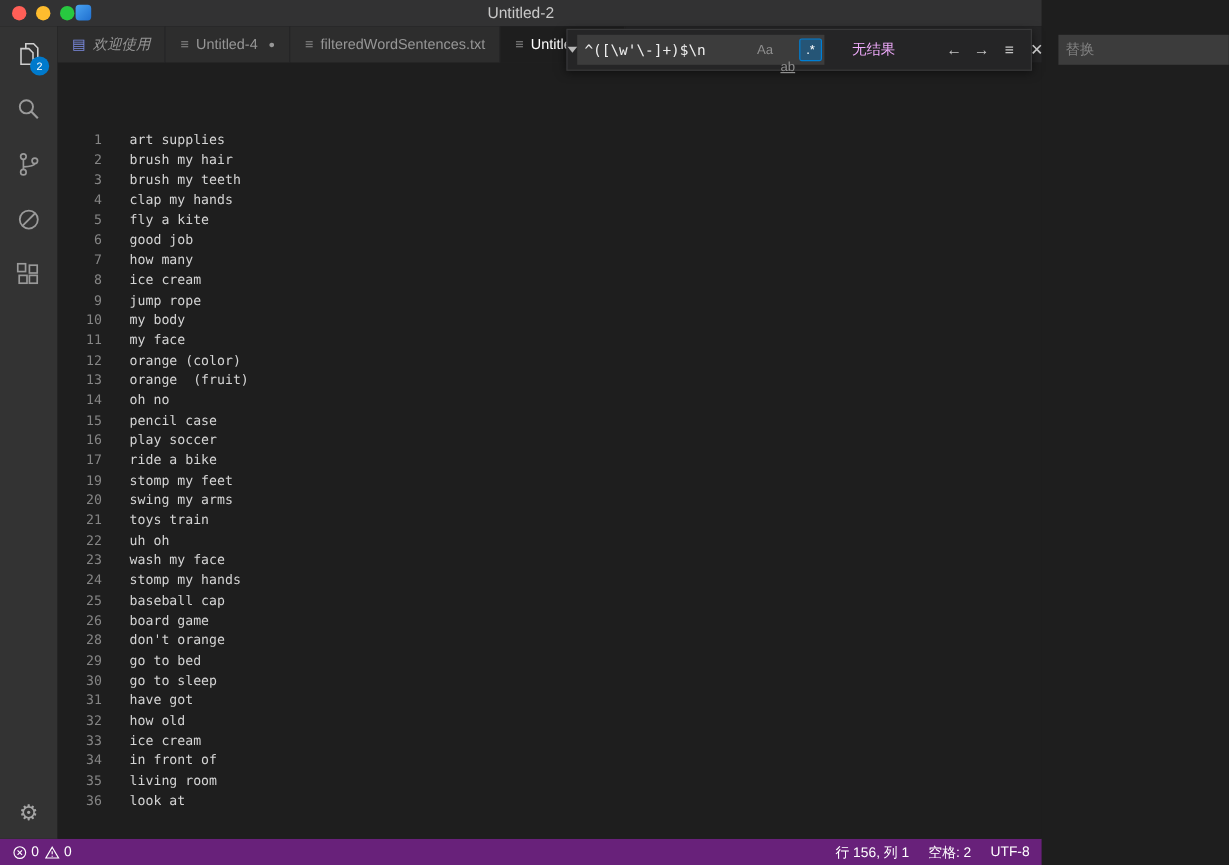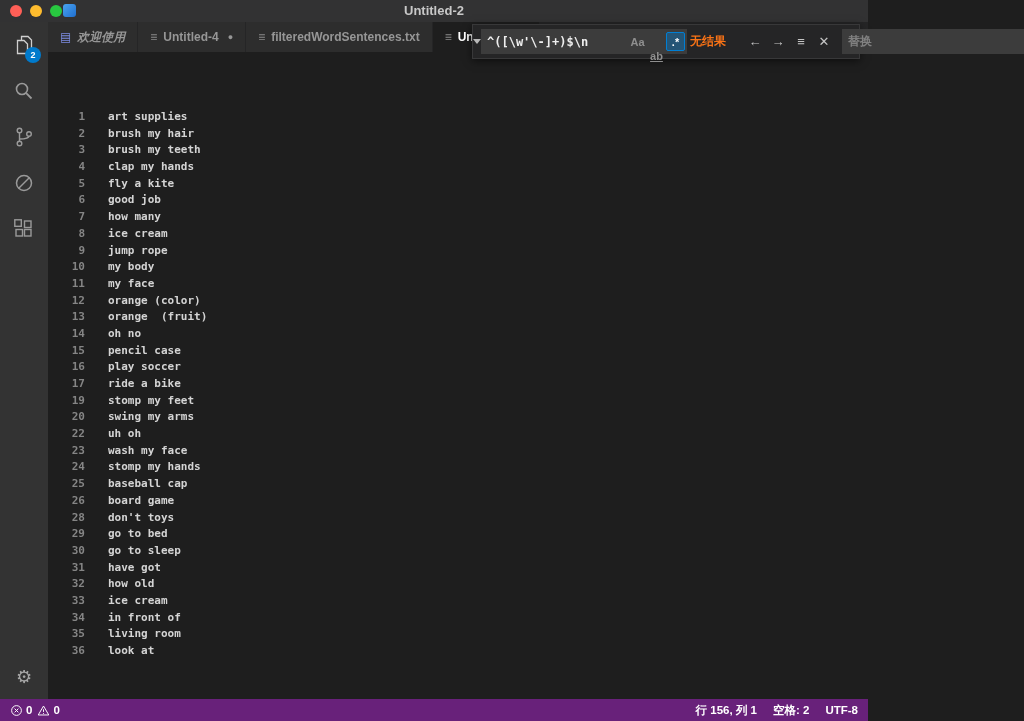--- a/index.html
+++ b/index.html
@@ -1,18 +1,18 @@
 <!DOCTYPE html>
 <html><head>
 <meta charset="utf-8">
 <style>
   * { margin:0; padding:0; box-sizing:border-box; }
   html,body { width:1024px; height:721px; overflow:hidden; background:#1e1e1e;
     font-family:"Liberation Sans","DejaVu Sans",sans-serif; }
-  .window { position:relative; width:868px; height:721px; display:flex; flex-direction:column;font-weight:bold; }
+  .window { position:relative; width:868px; height:721px; display:flex; flex-direction:column; }
 
   
   .titlebar { height:22px; background:#323233; position:relative; flex:none; }
   .traffic { position:absolute; left:10px; top:5px; display:flex; gap:8px; }
   .light { width:12px; height:12px; border-radius:50%; }
   .light.red { background:#ff5f57; } .light.yellow { background:#febc2e; } .light.green { background:#28c840; }
   .proxy-icon { position:absolute; left:63px; top:4px; width:13px; height:13px; border-radius:3px;
     background:linear-gradient(135deg,#4aa3f0,#1f6fd0); }
   .wtitle { position:absolute; left:0; right:0; top:0; height:22px; line-height:22px; text-align:center;
     color:#c8c8c8; font-size:13px; }
@@ -55,21 +55,21 @@
   .find-input { width:206px; height:25px; background:#3c3c3c; display:flex; align-items:center;
     padding:0 2px 0 6px; font-size:12px; color:#eeeeee;
     font-family:"DejaVu Sans Mono","Liberation Mono",monospace; flex:none; }
   .find-value { flex:1; white-space:pre; overflow:hidden; }
   .placeholder { flex:1; color:#818181; font-family:"Liberation Sans","DejaVu Sans",sans-serif; }
   .opt { width:19px; height:19px; flex:none; display:flex; align-items:center; justify-content:center;
     color:#8f8f8f; font-size:11px; border:1px solid transparent; border-radius:2px; cursor:pointer;
     font-family:"Liberation Sans","DejaVu Sans",sans-serif; }
   .opt.ww { text-decoration:underline;margin-top:28px; }
   .opt.active { border-color:#007fd4; background:rgba(0,127,212,.38); color:#ffffff; }
-  .no-results { color:#f97316; font-size:12px; margin:0 0; min-width:52px; }
+  .no-results { color:#f0abfc; font-size:12px; margin:0 20px; min-width:52px; }
   .nav { width:20px; text-align:center; color:#c5c5c5; font-size:13px; cursor:pointer; flex:none; }
   .rep-btn { width:17px; height:17px; border:1px solid #6b6b6b; border-radius:2px; color:#c5c5c5;
     display:flex; align-items:center; justify-content:center; font-size:10px; margin-left:3px; cursor:pointer; flex:none; }
   .rep-spacer { flex:1; }
 
   
   .statusbar { height:22px; background:#68217a; display:flex; align-items:center; justify-content:space-between;
     color:#ffffff; font-size:11.5px; padding:0 10px; flex:none; }
   .sb-left, .sb-right { display:flex; align-items:center; }
   .sb-left span { margin-right:5px; }
@@ -227,20 +227,24 @@
             </div>
             <div class="line">
               <span class="ln">19</span>
               <span class="lc">stomp my feet</span>
             </div>
             <div class="line">
               <span class="ln">20</span>
               <span class="lc">swing my arms</span>
             </div>
             <div class="line">
+              <span class="ln">21</span>
+              <span class="lc">toys train</span>
+            </div>
+            <div class="line">
               <span class="ln">22</span>
               <span class="lc">uh oh</span>
             </div>
             <div class="line">
               <span class="ln">23</span>
               <span class="lc">wash my face</span>
             </div>
             <div class="line">
               <span class="ln">24</span>
               <span class="lc">stomp my hands</span>
@@ -248,21 +252,21 @@
             <div class="line">
               <span class="ln">25</span>
               <span class="lc">baseball cap</span>
             </div>
             <div class="line">
               <span class="ln">26</span>
               <span class="lc">board game</span>
             </div>
             <div class="line">
               <span class="ln">28</span>
-              <span class="lc">don't toys</span>
+              <span class="lc">don't orange</span>
             </div>
             <div class="line">
               <span class="ln">29</span>
               <span class="lc">go to bed</span>
             </div>
             <div class="line">
               <span class="ln">30</span>
               <span class="lc">go to sleep</span>
             </div>
             <div class="line">

